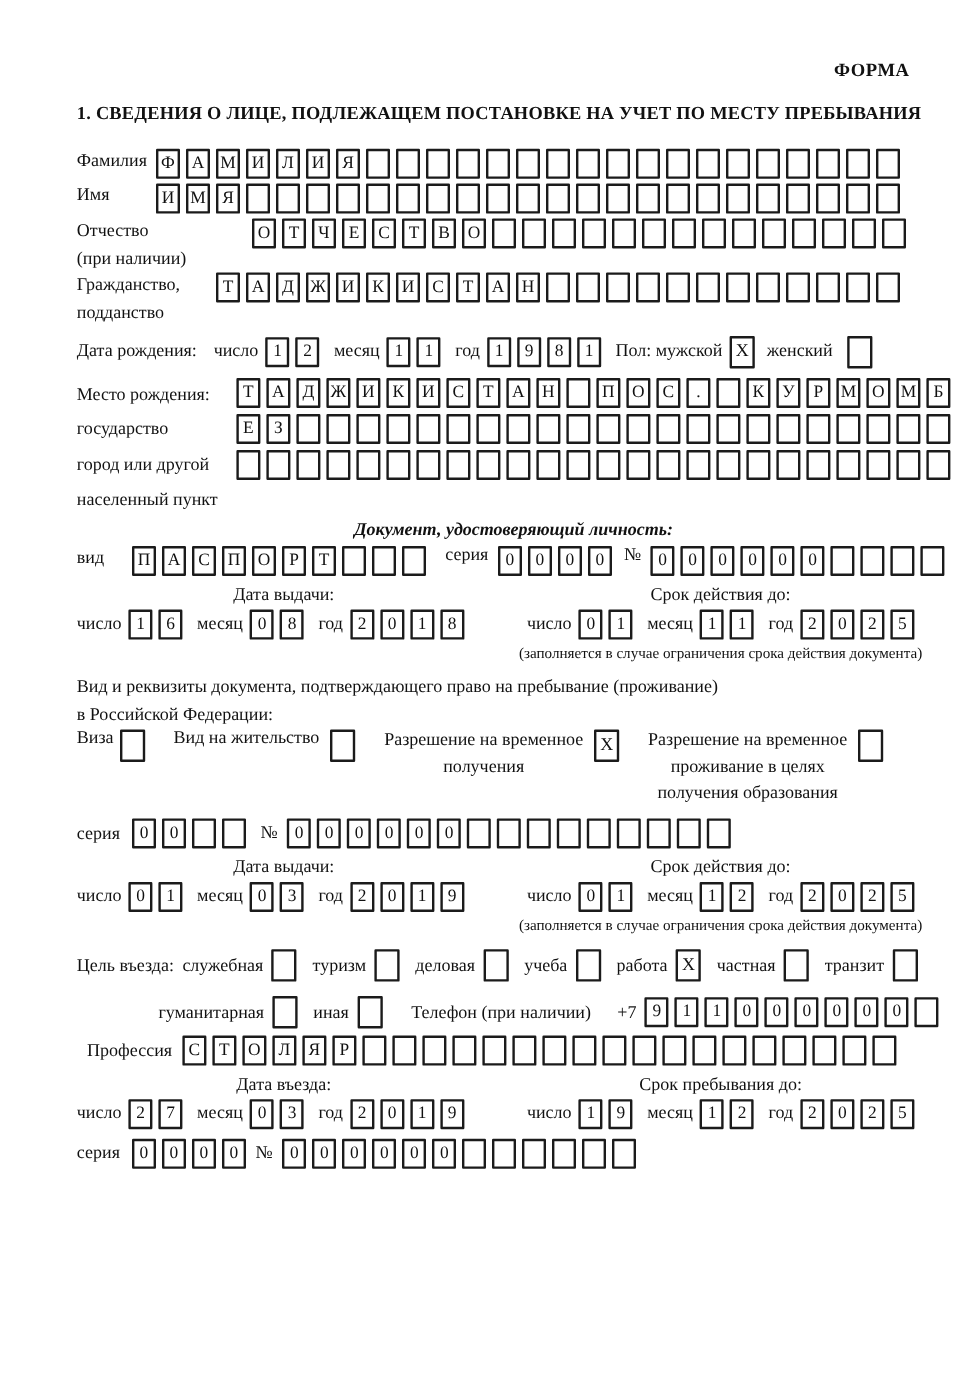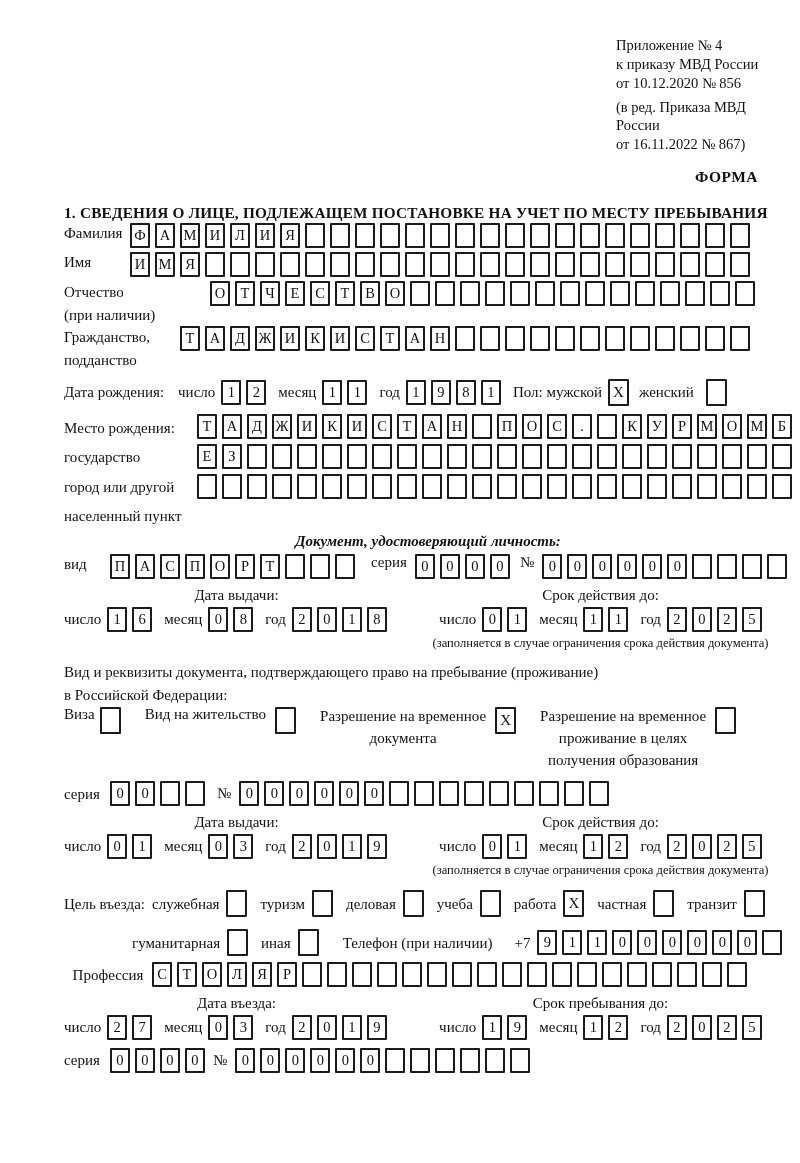--- a/index.html
+++ b/index.html
@@ -34,21 +34,21 @@
     font-size:14.5px; flex:0 0 auto;
   }
   .cb .cell { width:21px; height:27px; font-size:15px; }
 
   .w-surname { width:66px; }
   .w-patr { width:146px; }
   .w-cit { width:116px; }
   .w-vid { width:46px; }
   .w-prof { width:88px; }
 
-  .mt15 { margin-top:1px; } .mt8 { margin-top:8px; } .mt6 { margin-top:6px; }
+  .mt15 { margin-top:20px; } .mt8 { margin-top:8px; } .mt6 { margin-top:6px; }
   .mt4 { margin-top:4px; } .mt10 { margin-top:10px; }
 
   
   .bp { display:flex; margin-top:8px; }
   .bp-labels { width:134px; line-height:1.95; }
   .bp-rows .cells { margin-bottom:5px; }
 
   .center-bold { text-align:center; font-weight:bold; margin-top:2px;font-style:italic; }
 
   
@@ -72,29 +72,20 @@
   .purpose { display:flex; align-items:center; margin-top:12px; flex-wrap:nowrap; }
   .purpose .lbl { margin-right:7px; }
   .purpose .cells { margin-right:13px; }
   .indent68 { margin-left:68px; }
 </style>
 </head>
 <body>
 
 <div class="page">
 
-  <div class="hdr">
-    <div>Приложение № 4</div>
-    <div>к приказу МВД России</div>
-    <div>от 10.12.2020 № 856</div>
-    <div class="hdr-note">
-      <div>(в ред. Приказа МВД России</div>
-      <div>от 16.11.2022 № 867)</div>
-    </div>
-  </div>
 
   <div class="forma">ФОРМА</div>
 
 
   <div class="sec-heading">1. СВЕДЕНИЯ О ЛИЦЕ, ПОДЛЕЖАЩЕМ ПОСТАНОВКЕ НА УЧЕТ ПО МЕСТУ ПРЕБЫВАНИЯ</div>
 
   <div class="row mt15">
     <div class="lbl w-surname">Фамилия</div>
     <div class="cells">
         <span class="cell">Ф</span>
@@ -437,21 +428,21 @@
     </div>
     <div class="opt">
       <span>Вид на жительство</span>
       <span class="cells cb">
           <span class="cell"></span>
         </span>
     </div>
     <div class="opt">
       <span class="opt-lines">
         <div>Разрешение на временное</div>
-        <div>документа</div>
+        <div>получения</div>
       </span>
       <span class="cells cb">
           <span class="cell">X</span>
         </span>
     </div>
     <div class="opt">
       <span class="opt-lines">
         <div>Разрешение на временное</div>
         <div>проживание в целях</div>
         <div>получения образования</div>

